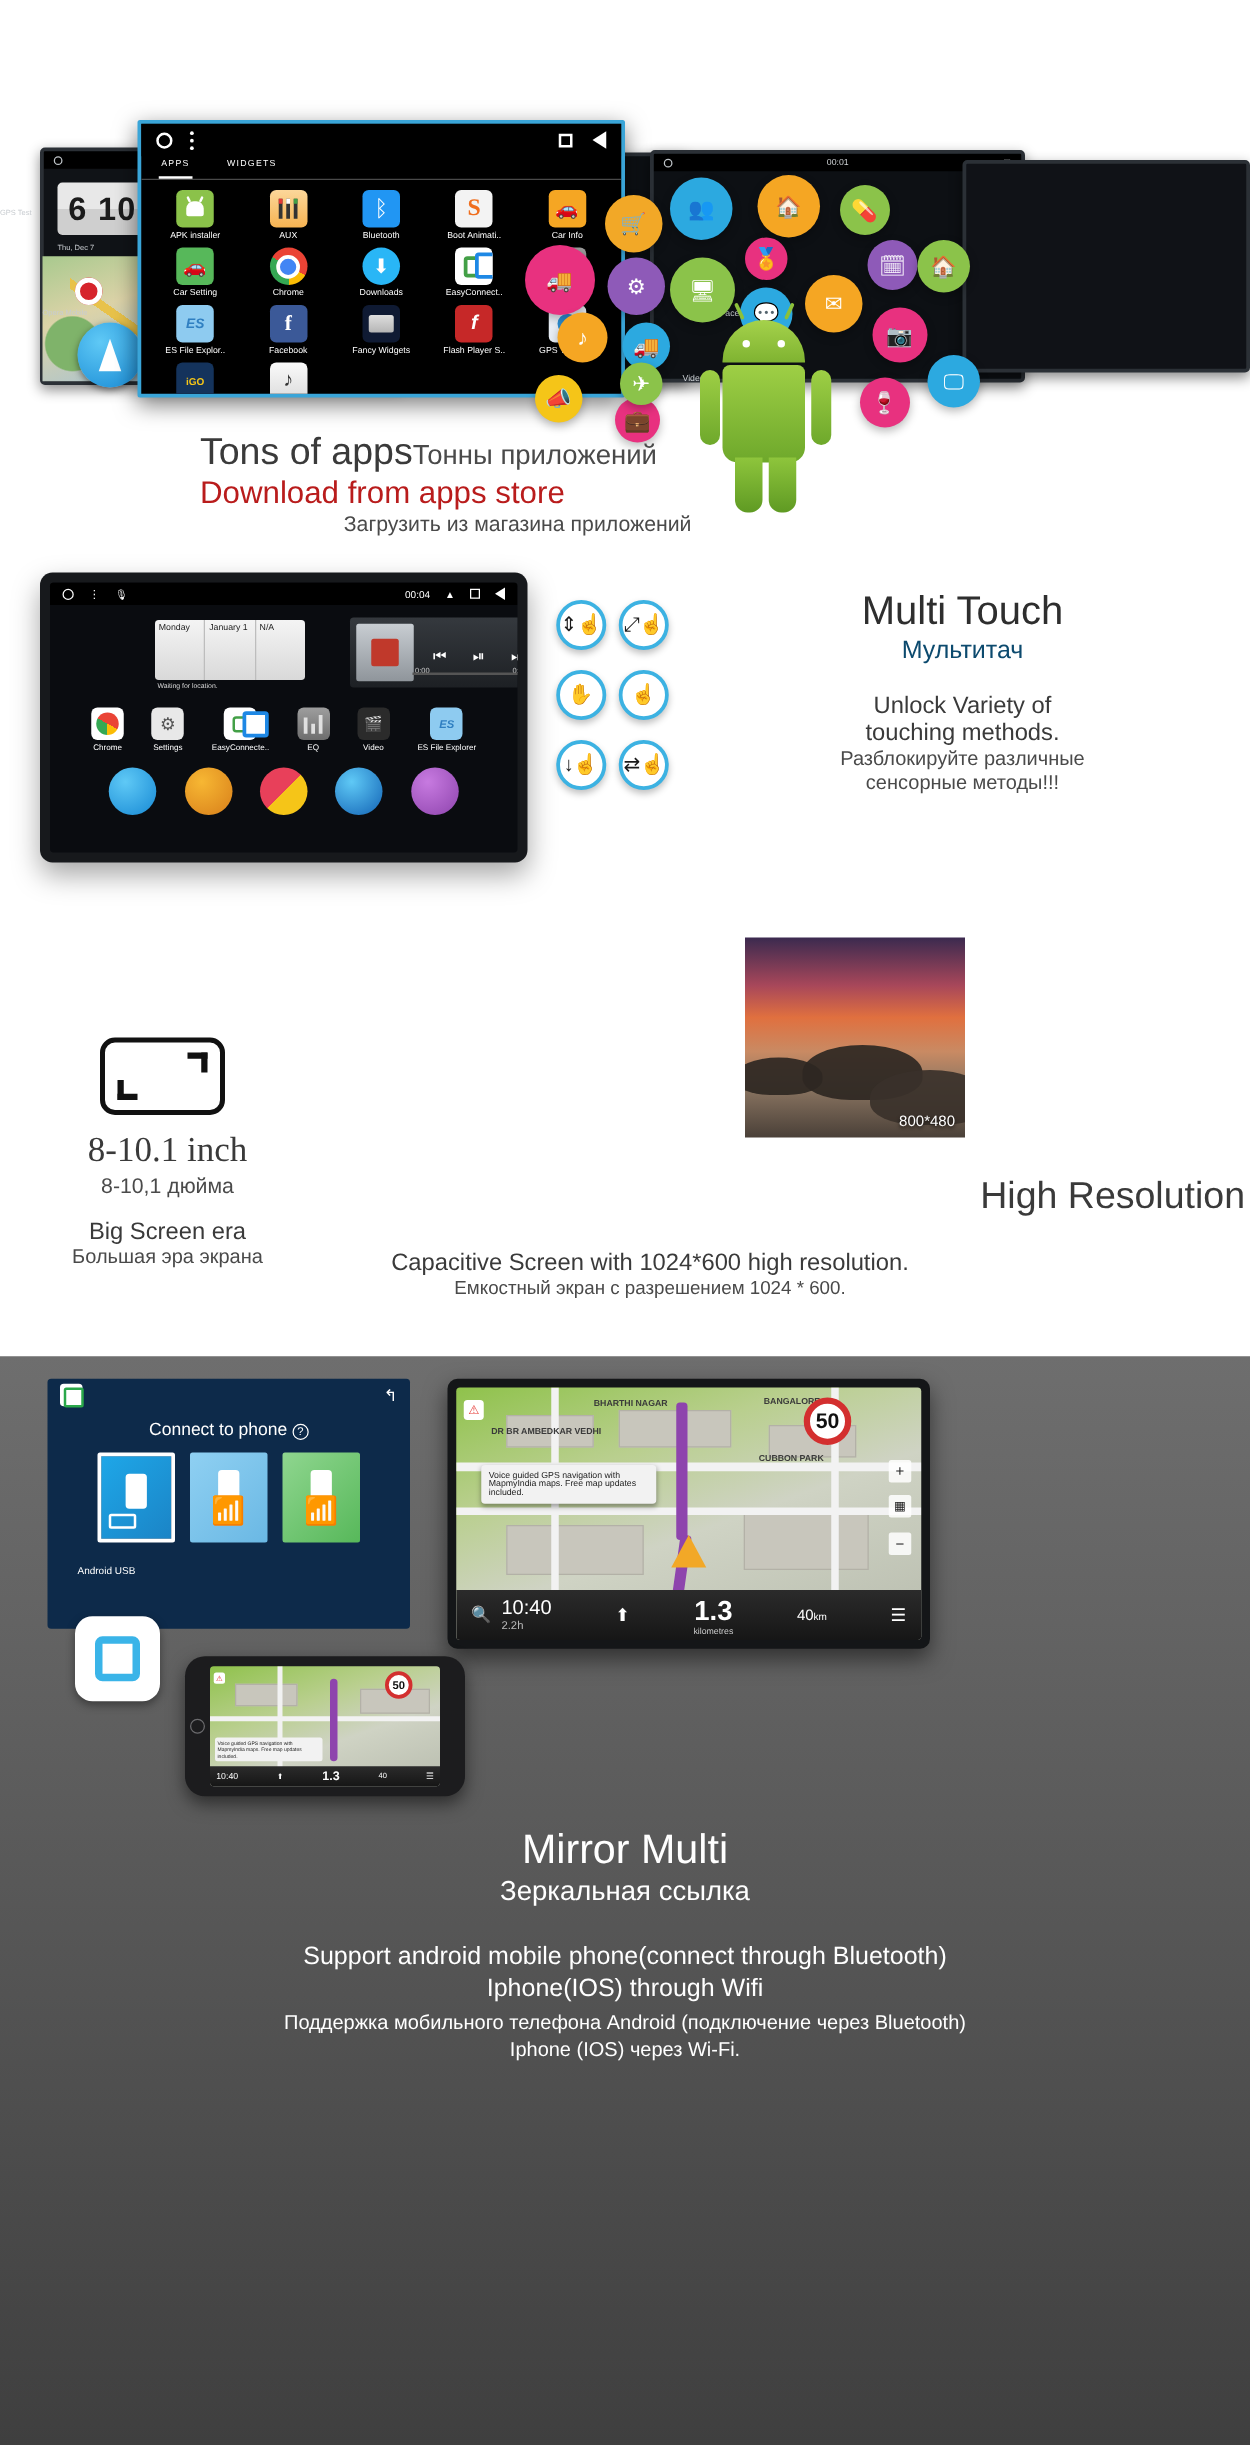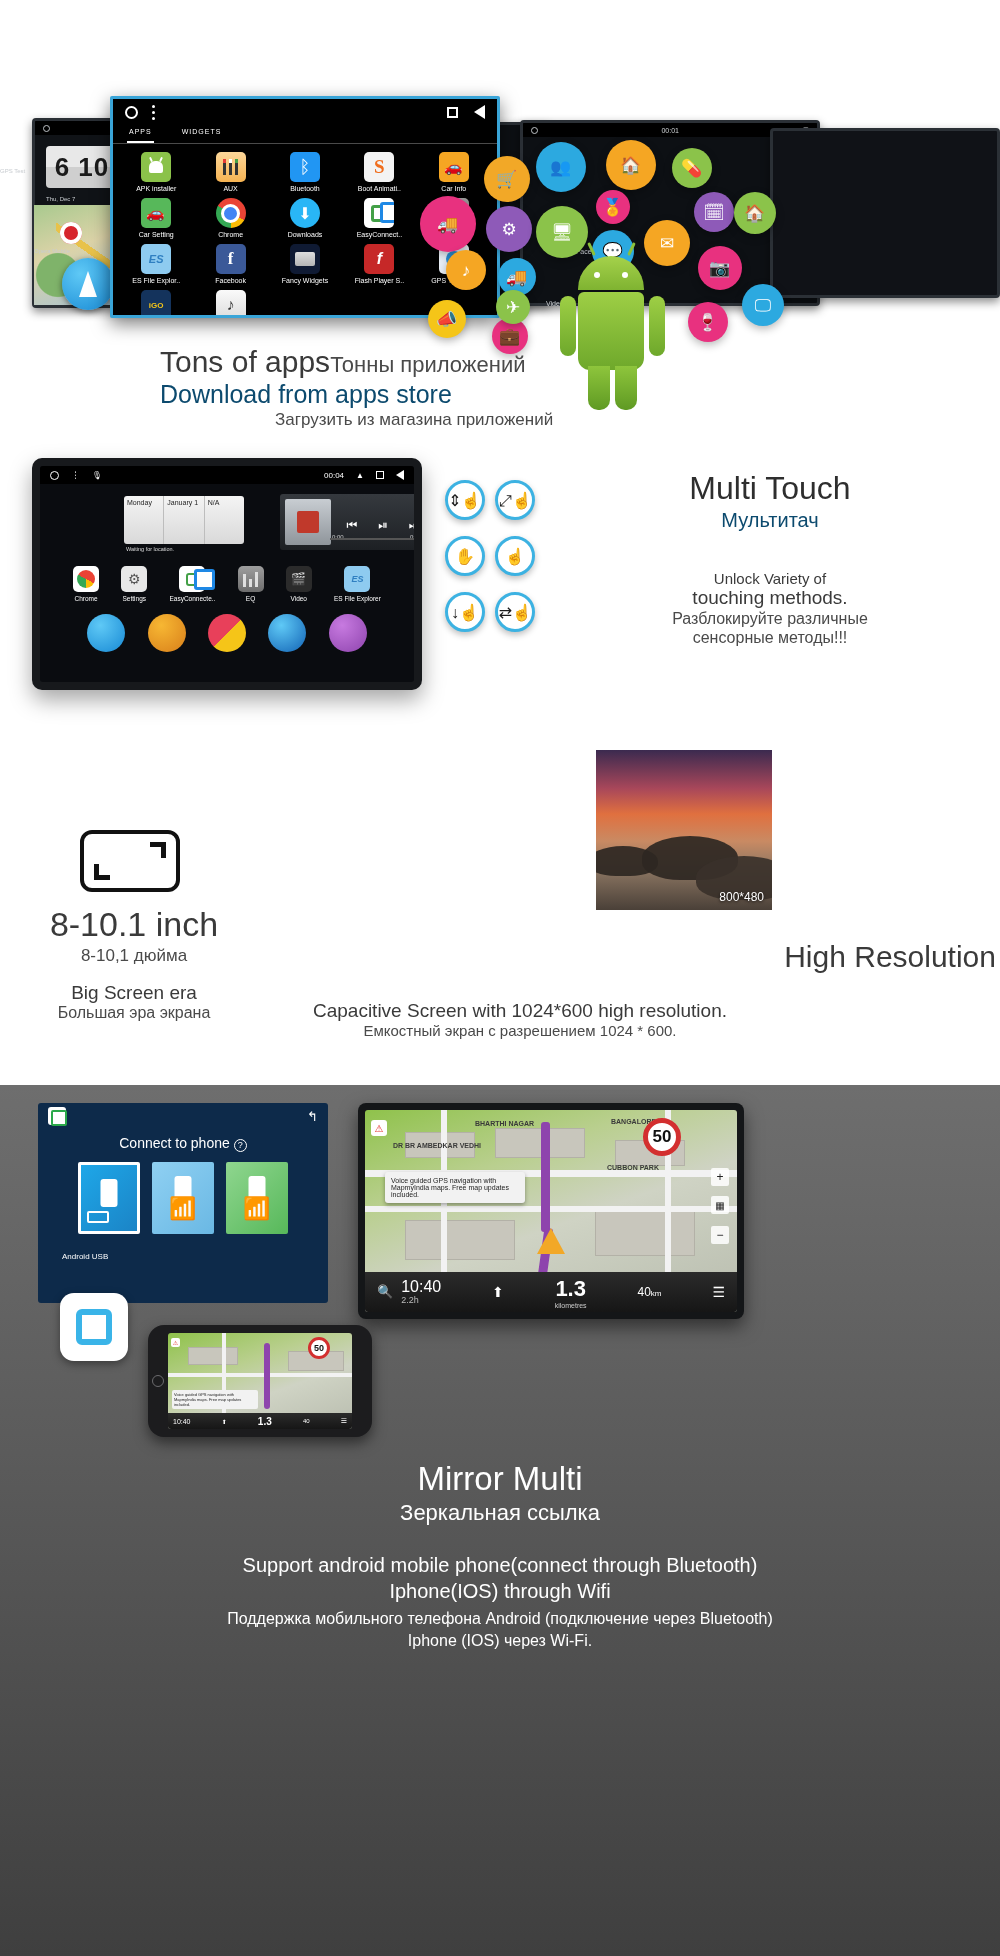--- a/index.html
+++ b/index.html
@@ -138,21 +138,21 @@
   .am-eye { position:absolute; top:16px; width:6px;height:6px;background:#fff;border-radius:50%; }
   .am-ant { position:absolute; top:-8px; width:3px; height:14px; background:#8cc03a; border-radius:2px; }
   .am-body { position:absolute; left:18px; top:42px; width:66px; height:78px;
              background:linear-gradient(#9ecf45,#6ea82b); border-radius:6px 6px 12px 12px; }
   .am-arm { position:absolute; top:46px; width:16px;height:60px; border-radius:8px;
             background:linear-gradient(#9ecf45,#6ea82b); }
   .am-leg { position:absolute; top:116px; width:22px;height:44px;border-radius:0 0 10px 10px;
             background:linear-gradient(#8ec53c,#5f9a23); }
   .t-big   { font-size:30px; color:#3a3a3a; font-weight:normal; }
   .t-big-ru{ font-size:22px; color:#4a4a4a; }
-  .t-mid   { font-size:25px; color:#0c4a6e; }
+  .t-mid   { font-size:25px; color:#b91c1c; }
   .t-mid-ru{ font-size:17px; color:#4a4a4a; }
   .line-a { position:absolute; left:160px; top:345px; display:flex; align-items:baseline; gap:0; }
   .line-b { position:absolute; left:160px; top:380px; }
   .line-c { position:absolute; left:275px; top:410px; }
 
   
   #sec-touch { position:absolute; left:0; top:450px; width:1000px; height:250px; }
   .mt-device {
     position:absolute; left:32px; top:8px; width:390px; height:232px;
     background:#17191c; border-radius:10px; padding:8px;
@@ -215,21 +215,21 @@
 
   .screen-icon {
     position:absolute; left:80px; top:130px; width:100px; height:62px;
     border:4px solid #111; border-radius:12px; background:#fff;
   }
   .corner-br { position:absolute; right:10px; top:8px; width:16px;height:16px;
                border-top:5px solid #111; border-right:5px solid #111; }
   .corner-bl { position:absolute; left:10px; bottom:8px; width:16px;height:16px;
                border-bottom:5px solid #111; border-left:5px solid #111; }
   .inch-block { position:absolute; left:0; top:205px; width:268px; text-align:center; }
-  .t-inch { font-size:34px; color:#3a3a3a; }
+  .t-inch { font-size:28px; color:#3a3a3a;font-family:Liberation Serif, serif; }
   .t-inch-ru { font-size:17px; color:#4a4a4a; margin-top:2px; }
   .t-era { font-size:19px; color:#3a3a3a; margin-top:16px; }
   .t-era-ru { font-size:16px; color:#4a4a4a; }
 
   .hires-block { position:absolute; left:436px; top:240px; width:560px; text-align:right; }
   .t-hires { font-size:30px; color:#3a3a3a; }
   .t-hires-ru { font-size:19px; color:#4a4a4a; }
   .cap-block { position:absolute; left:160px; top:300px; width:720px; text-align:center; }
   .t-cap { font-size:19px; color:#3a3a3a; }
   .t-cap-ru { font-size:15px; color:#4a4a4a; }
@@ -670,21 +670,21 @@
       <div class="gcircle">⤢☝</div>
       <div class="gcircle">✋</div>
       <div class="gcircle">☝</div>
       <div class="gcircle">↓☝</div>
       <div class="gcircle">⇄☝</div>
     </div>
 
     <div class="touch-text">
       <div style="font-size:32px;color:#2e2e2e">Multi Touch</div>
       <div style="font-size:20px;color:#0c4a6e;margin-top:2px">Мультитач</div>
-      <div style="font-size:15px;color:#3a3a3a;margin-top:38px;line-height:1.15">Unlock Variety of</div>
+      <div style="font-size:19px;color:#3a3a3a;margin-top:22px;line-height:1.15">Unlock Variety of</div>
       <div style="font-size:19px;color:#3a3a3a;line-height:1.15">touching methods.</div>
       <div style="font-size:16px;color:#4a4a4a;line-height:1.2">Разблокируйте различные</div>
       <div style="font-size:16px;color:#4a4a4a;line-height:1.2">сенсорные методы!!!</div>
     </div>
   </div>
 
   <div id="sec-res">
     <div class="photo-sm">
       <div class="rock" style="left:-8px;top:96px;width:70px;height:30px"></div>
       <div class="rock" style="left:46px;top:86px;width:96px;height:44px"></div>

